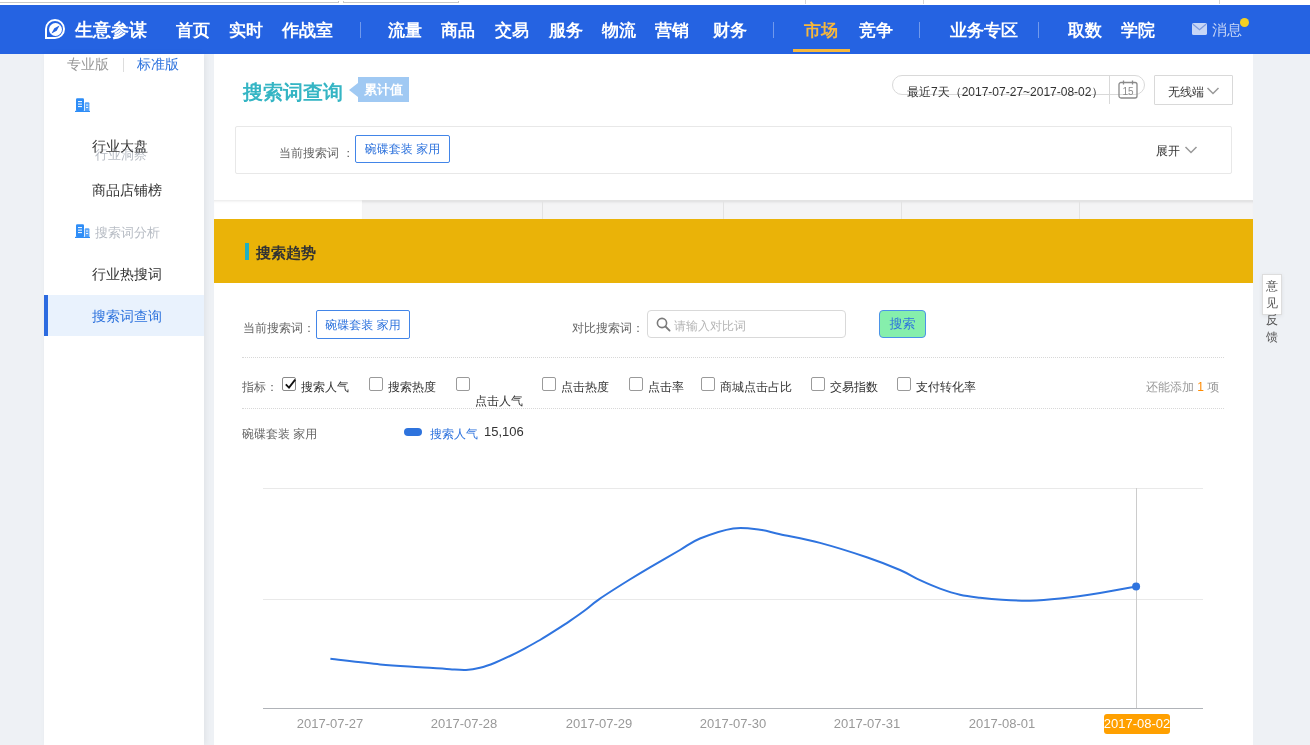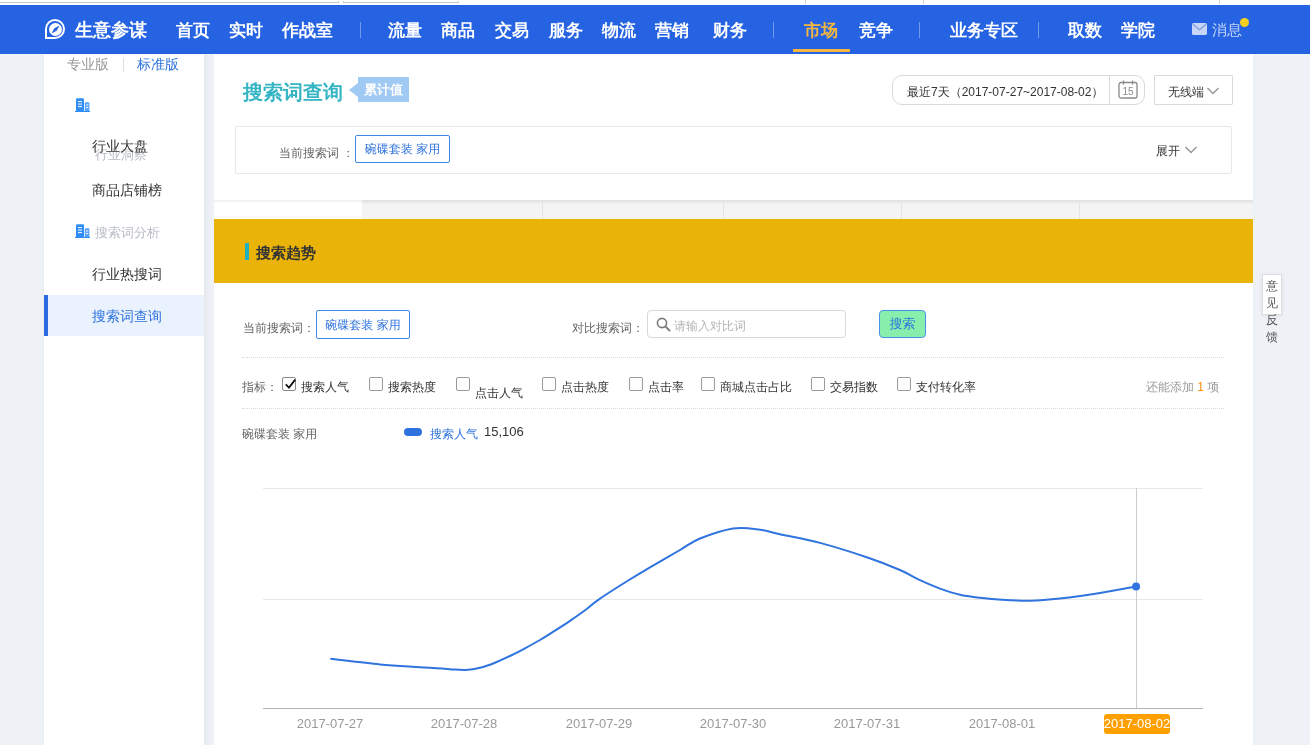--- a/index.html
+++ b/index.html
@@ -88,21 +88,21 @@
   <div class="abs" style="left:0;top:241px;width:160px;height:41px;background:#e9f2fd;border-left:4px solid #2c6be0;">
     <span class="abs" style="left:44px;top:13px;font-size:14px;color:#2e73dd;">搜索词查询</span>
   </div>
 </div>
 
 <div class="abs" style="left:214px;top:54px;width:1039px;height:165px;background:#fff;">
   <span class="abs" style="left:29px;top:25px;font-size:20px;font-weight:bold;color:#35b5c4;">搜索词查询</span>
   <div class="abs" style="left:144px;top:23px;width:51px;height:25px;background:#a0c9f3;color:#fff;font-size:13px;font-weight:bold;text-align:center;line-height:25px;">累计值</div>
   <div class="abs" style="left:135px;top:29px;width:0;height:0;border-top:7px solid transparent;border-bottom:7px solid transparent;border-right:9px solid #a0c9f3;"></div>
 
-  <div class="abs" style="left:678px;top:21px;width:253px;height:30px;border:1px solid #d9d9d9;border-radius:10px;">
+  <div class="abs" style="left:678px;top:21px;width:253px;height:20px;border:1px solid #d9d9d9;border-radius:10px;">
     <span class="abs" style="left:14px;top:8px;font-size:12px;color:#333;">最近7天（2017-07-27~2017-08-02）</span>
     <div class="abs" style="left:216px;top:0;width:36px;height:28px;border-left:1px solid #d9d9d9;">
       <svg width="20" height="19" viewBox="0 0 20 19" style="position:absolute;left:8px;top:4px;">
           <rect x="1" y="2.5" width="18" height="15.5" rx="2" fill="none" stroke="#8a8a8a" stroke-width="1.3"></rect>
           <path d="M5.5 0.5v4M14.5 0.5v4" stroke="#8a8a8a" stroke-width="1.3"></path>
           <text x="10" y="15" text-anchor="middle" font-size="10" fill="#8a8a8a" font-family="Liberation Sans">15</text>
         </svg>
     </div>
   </div>
   <div class="abs" style="left:940px;top:21px;width:79px;height:30px;border:1px solid #d9d9d9;border-radius:1px;">
@@ -155,21 +155,21 @@
     <span class="abs" style="left:0;top:2px;color:#666;">指标：</span>
     <div class="abs" style="left:40px;top:0;width:14px;height:14px;border:1px solid #8a8a8a;border-radius:2px;background:#fff;">
         <svg width="14" height="14" viewBox="0 0 14 14" style="position:absolute;left:0;top:-1px;">
           <path d="M2.8 7.4 L6 10.6 L12.2 2.6" fill="none" stroke="#111" stroke-width="1.8"></path>
         </svg>
       </div>
     <span class="abs" style="left:59px;top:2px;">搜索人气</span>
     <div class="abs" style="left:127px;top:0;width:14px;height:14px;border:1px solid #9a9a9a;border-radius:2px;background:#fff;"></div>
     <span class="abs" style="left:146px;top:2px;">搜索热度</span>
     <div class="abs" style="left:214px;top:0;width:14px;height:14px;border:1px solid #9a9a9a;border-radius:2px;background:#fff;"></div>
-    <span class="abs" style="left:233px;top:8px;">点击人气</span>
+    <span class="abs" style="left:233px;top:16px;">点击人气</span>
     <div class="abs" style="left:300px;top:0;width:14px;height:14px;border:1px solid #9a9a9a;border-radius:2px;background:#fff;"></div>
     <span class="abs" style="left:319px;top:2px;">点击热度</span>
     <div class="abs" style="left:387px;top:0;width:14px;height:14px;border:1px solid #9a9a9a;border-radius:2px;background:#fff;"></div>
     <span class="abs" style="left:406px;top:2px;">点击率</span>
     <div class="abs" style="left:459px;top:0;width:14px;height:14px;border:1px solid #9a9a9a;border-radius:2px;background:#fff;"></div>
     <span class="abs" style="left:478px;top:2px;">商城点击占比</span>
     <div class="abs" style="left:569px;top:0;width:14px;height:14px;border:1px solid #9a9a9a;border-radius:2px;background:#fff;"></div>
     <span class="abs" style="left:588px;top:2px;">交易指数</span>
     <div class="abs" style="left:655px;top:0;width:14px;height:14px;border:1px solid #9a9a9a;border-radius:2px;background:#fff;"></div>
     <span class="abs" style="left:674px;top:2px;">支付转化率</span>

